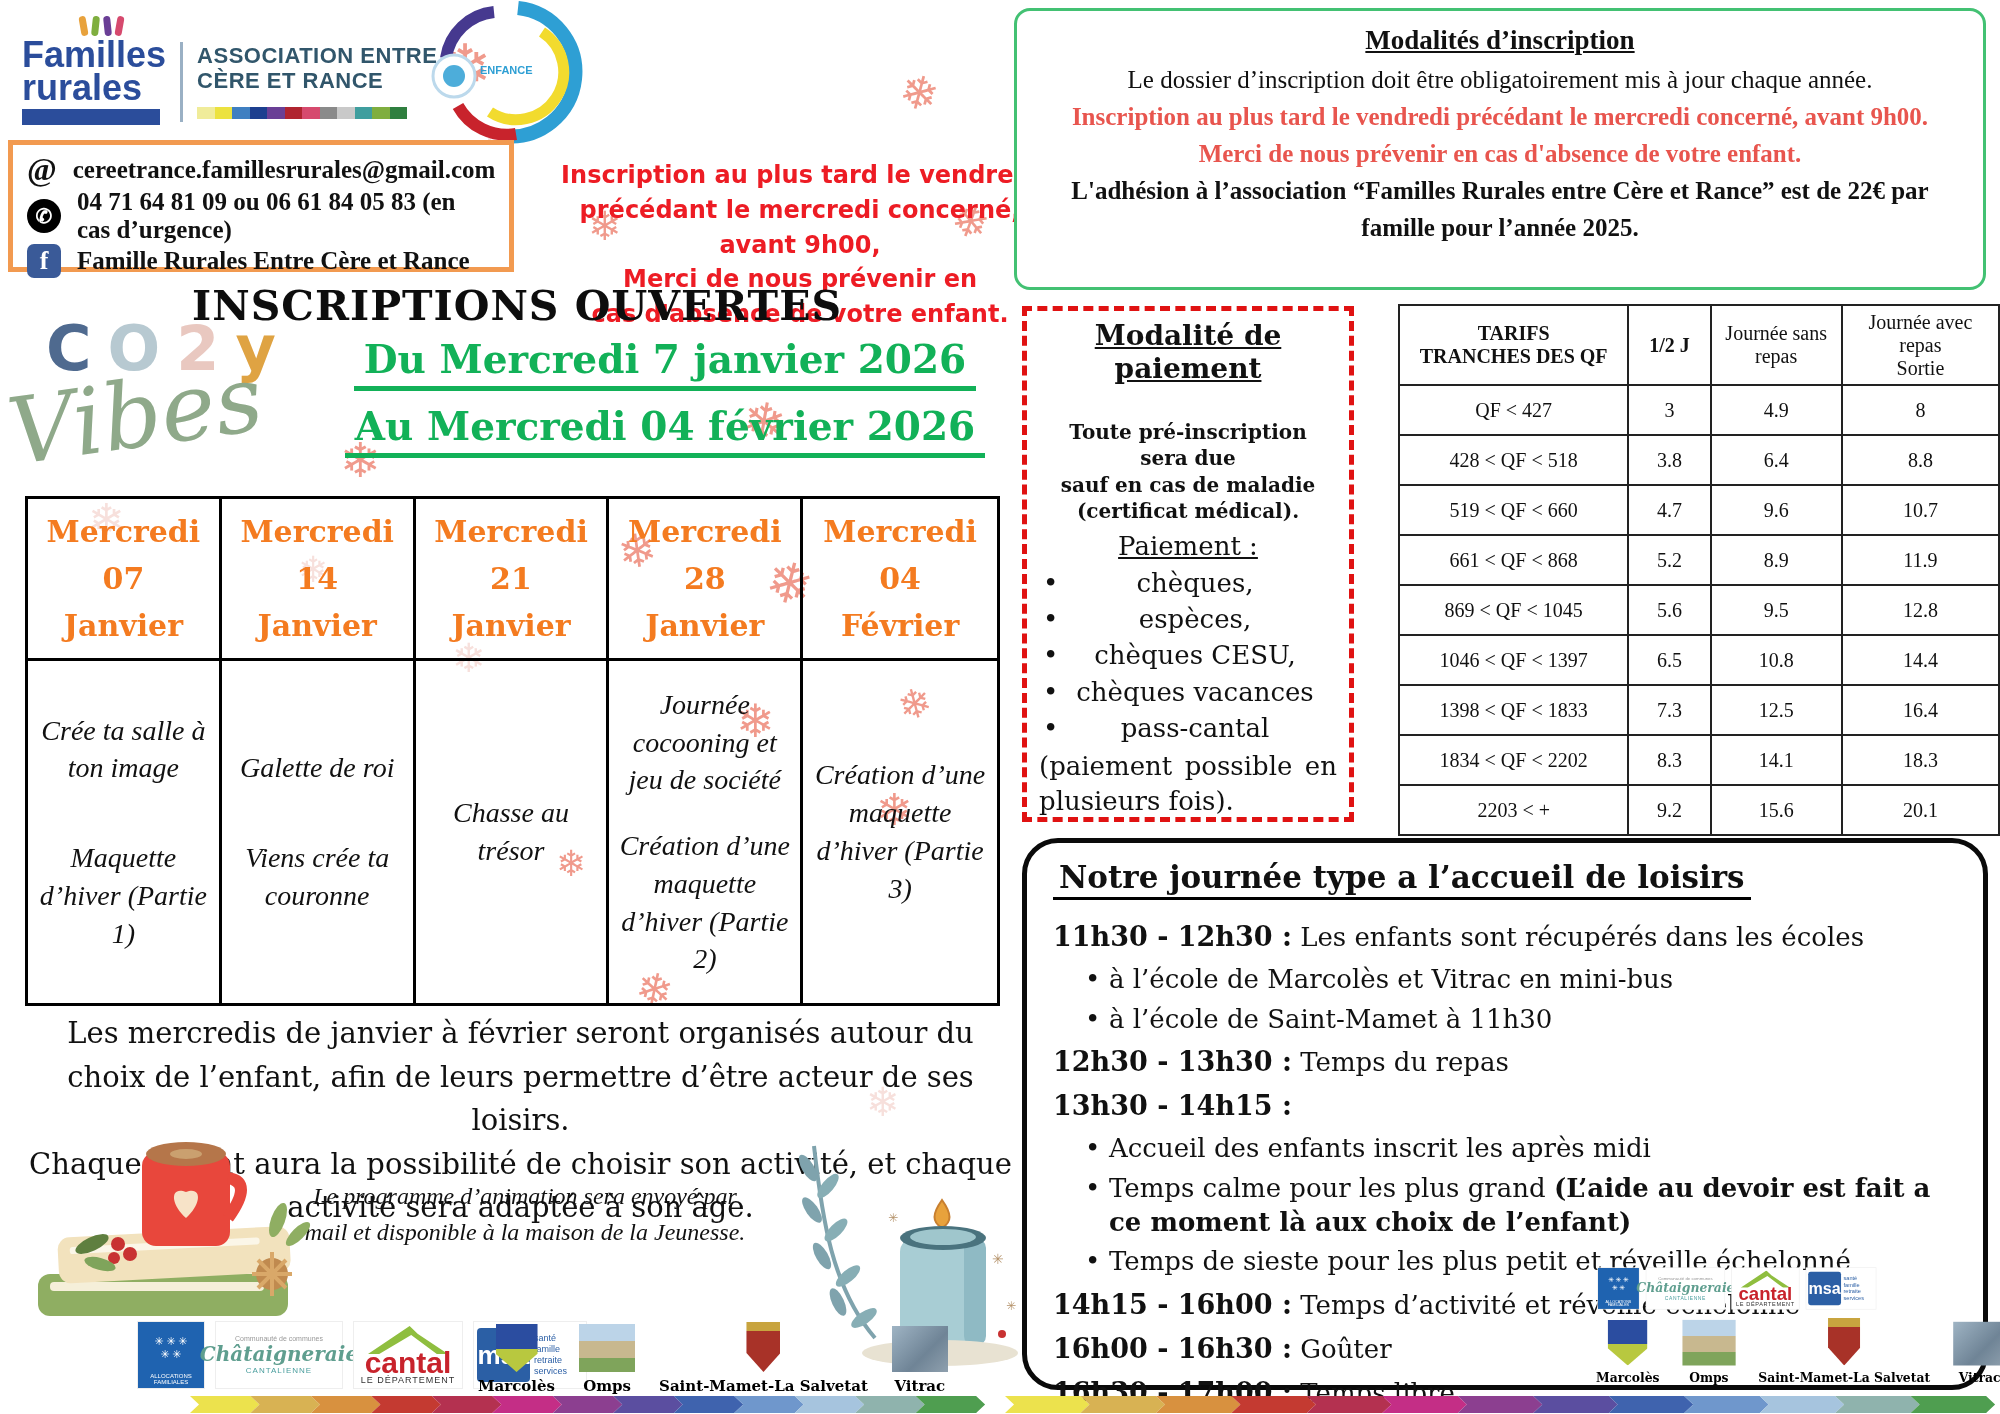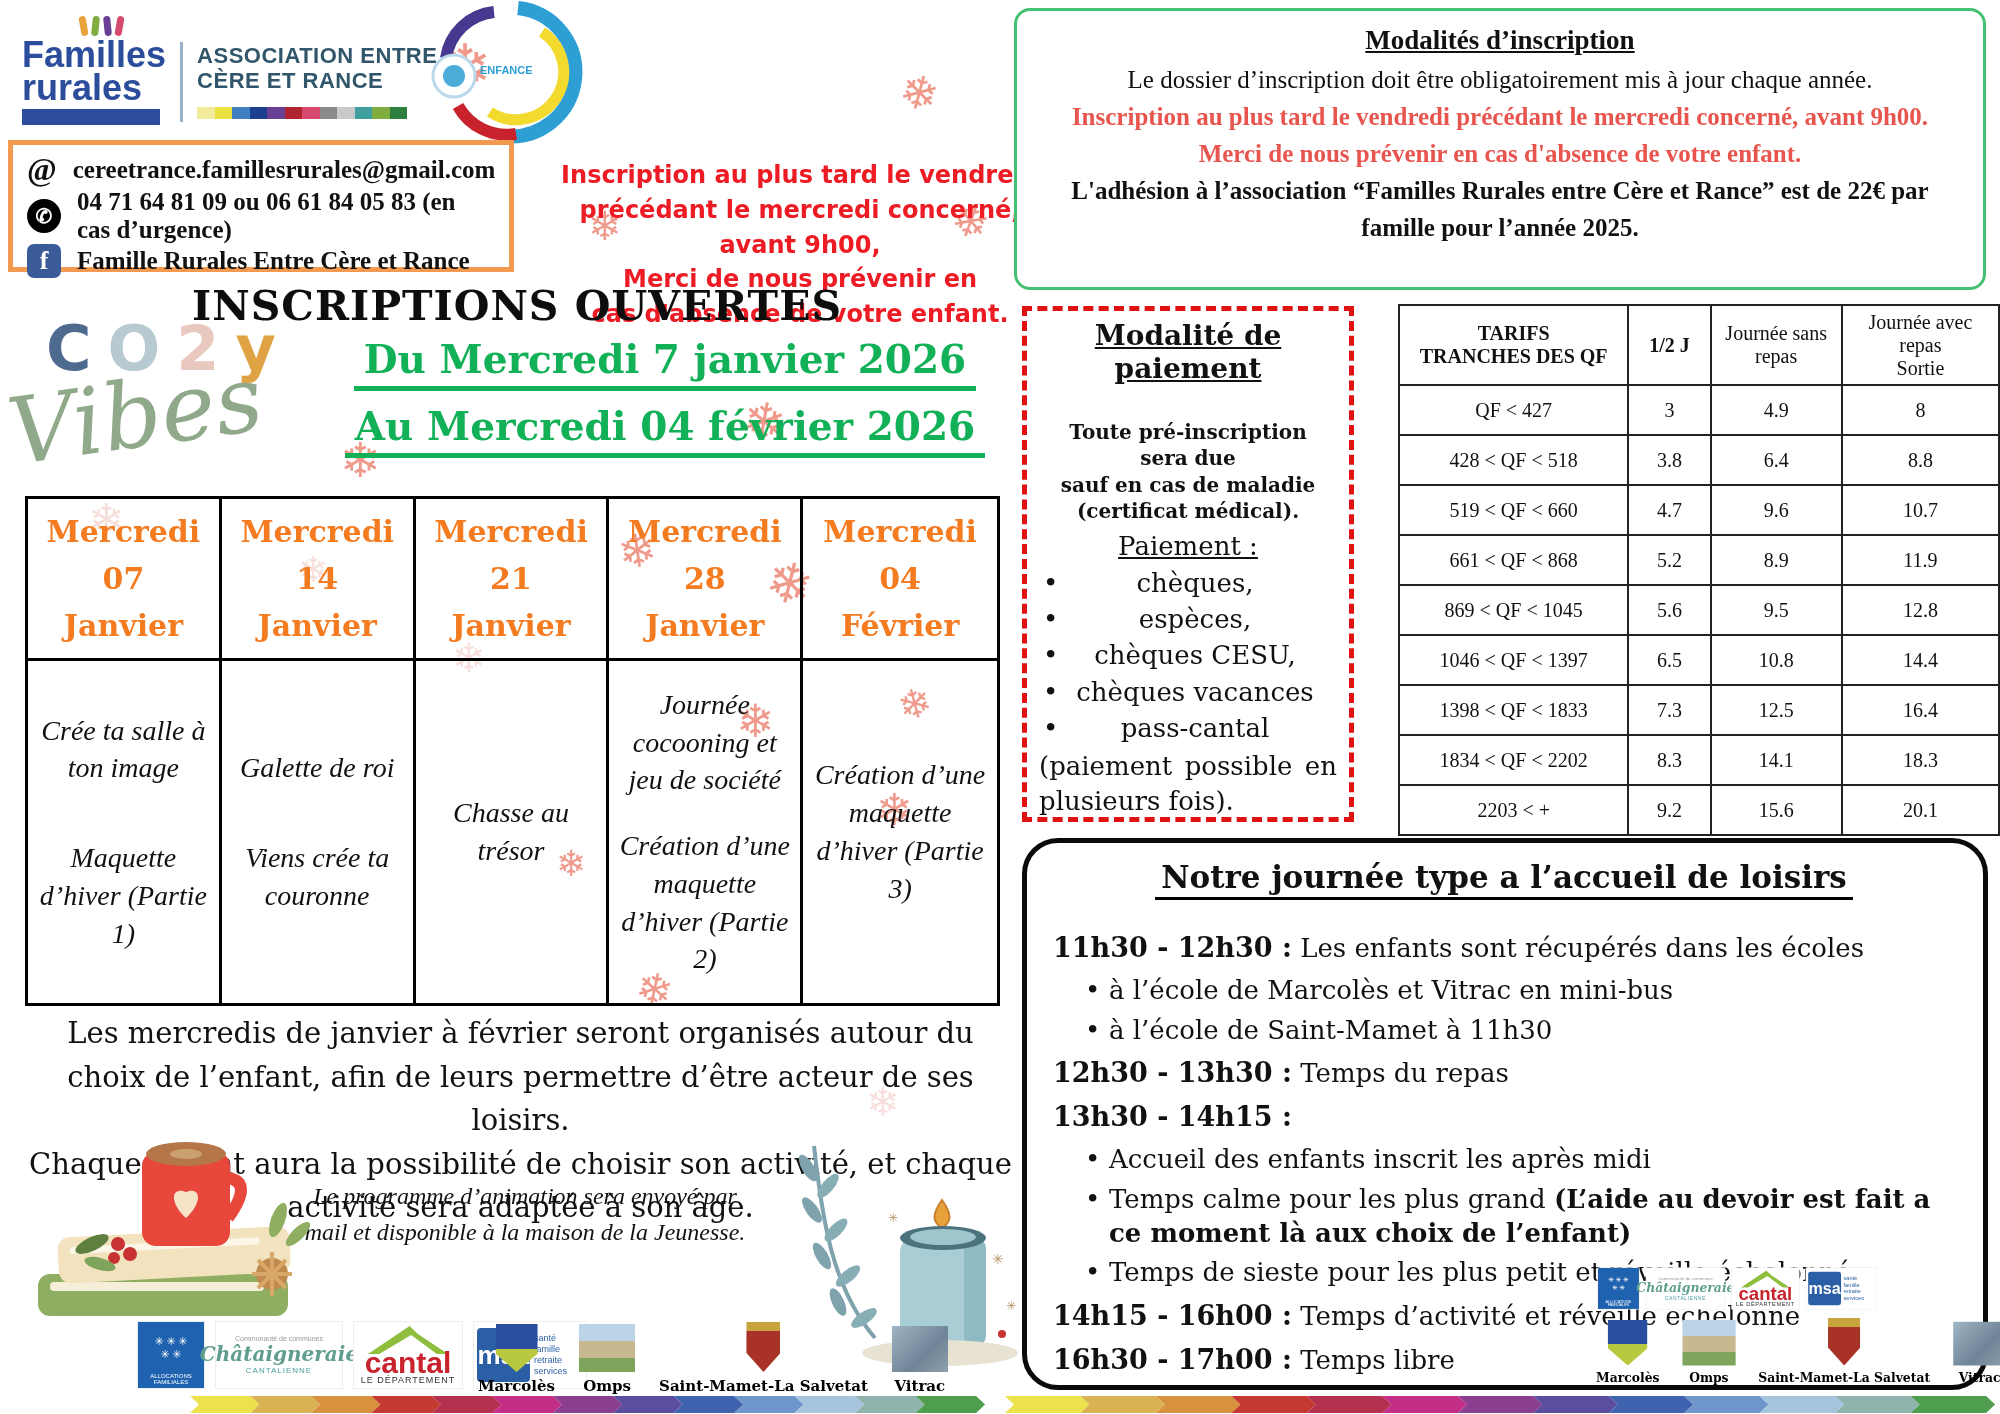--- a/index.html
+++ b/index.html
@@ -111,21 +111,21 @@
                         font-size:20px;font-weight:400;padding:0 4px;}
   .tarifs th{font-weight:700;white-space:pre-line;height:78px;}
   .tarifs td{height:48px;}
   .tarifs .c1{width:228px;} .tarifs .c2{width:76px;} .tarifs .c3{width:126px;} .tarifs .c4{width:154px;border-radius:25px;}
   .tarifs th.c3,.tarifs th.c4{font-weight:400;}
 
   
   .day-box{position:absolute;left:1022px;top:838px;width:966px;height:552px;box-sizing:border-box;
            border:5px solid #0a0a0a;border-radius:36px;background:#fff;padding:16px 28px 0 26px;
            font-family:"DejaVu Serif",serif;}
-  .day-title{text-align:center;margin-bottom:35px;}
+  .day-title{margin-bottom:24px;}
   .day-title span{font-weight:700;font-size:31px;border-bottom:3px solid #000;padding:0 6px 2px;}
   .j-line{font-size:26px;margin:8px 0;line-height:1.3;}
   .j-time{font-weight:700;font-size:27px;}
   .j-bullet{position:relative;font-size:26px;line-height:1.3;margin:6px 0 6px 30px;
             padding-left:26px;width:840px;}
   .j-bullet::before{content:"•";position:absolute;left:2px;}
   .j-bold{font-weight:700;}
 
   
   .partners{position:absolute;display:flex;gap:12px;align-items:center;}
@@ -531,20 +531,24 @@
     <div class="j-bullet"><span>Accueil des enfants inscrit les après midi</span></div>
     <div class="j-bullet">
       <span>Temps calme pour les plus grand </span><span class="j-bold">(L’aide au devoir est fait a ce moment là aux choix de l’enfant)</span>
     </div>
     <div class="j-bullet"><span>Temps de sieste pour les plus petit et réveille échelonné</span></div>
     <div class="j-line">
       <span class="j-time">14h15 - 16h00 :</span>
       <span>Temps d’activité et réveille échelonné</span>
     </div>
     <div class="j-line">
+      <span class="j-time">16h00 - 16h30 :</span>
+      <span>Goûter</span>
+    </div>
+    <div class="j-line">
       <span class="j-time">16h30 - 17h00 :</span>
       <span>Temps libre</span>
     </div>
 
   </div>
 
   <div class="partners partners-mini" style="left:1598px;top:1268px;">
     <div class="pl caf">
       <span class="caf-sym"></span>
       <span class="caf-label">ALLOCATIONS FAMILIALES</span>

